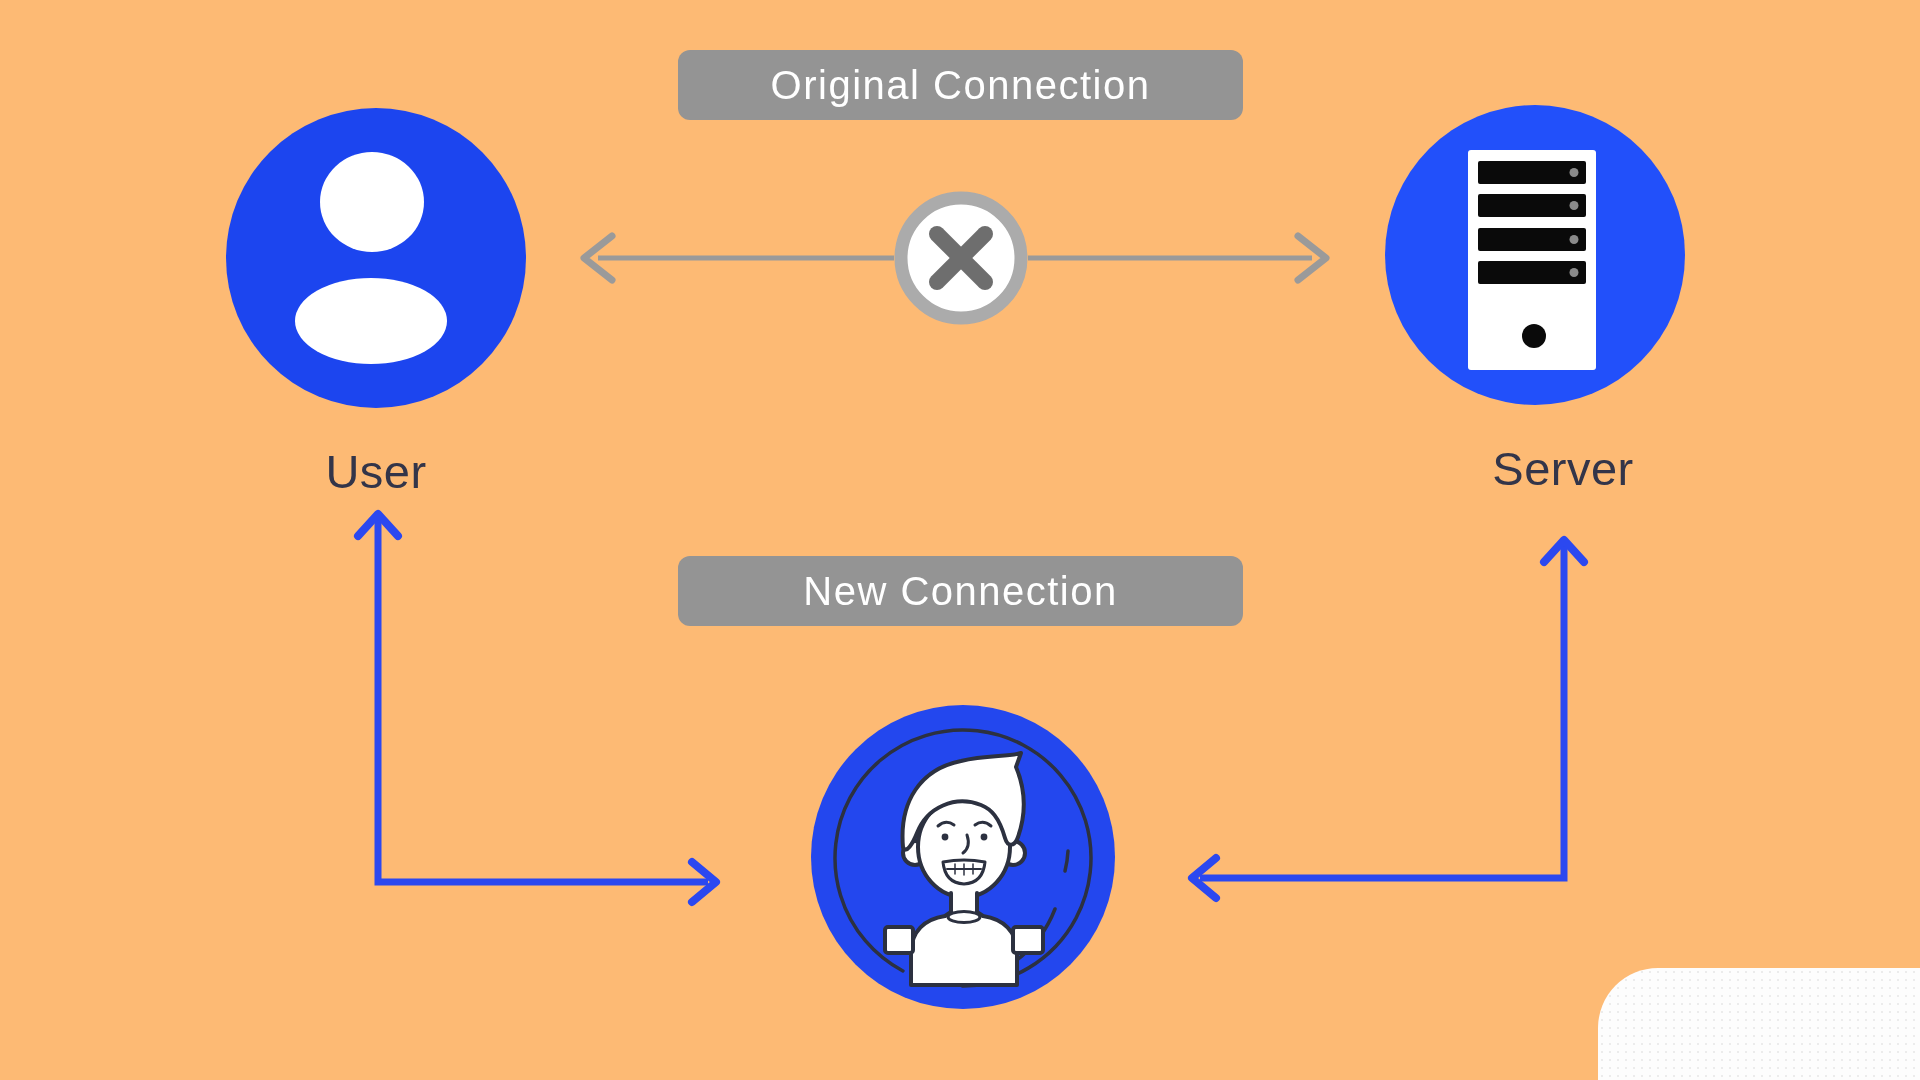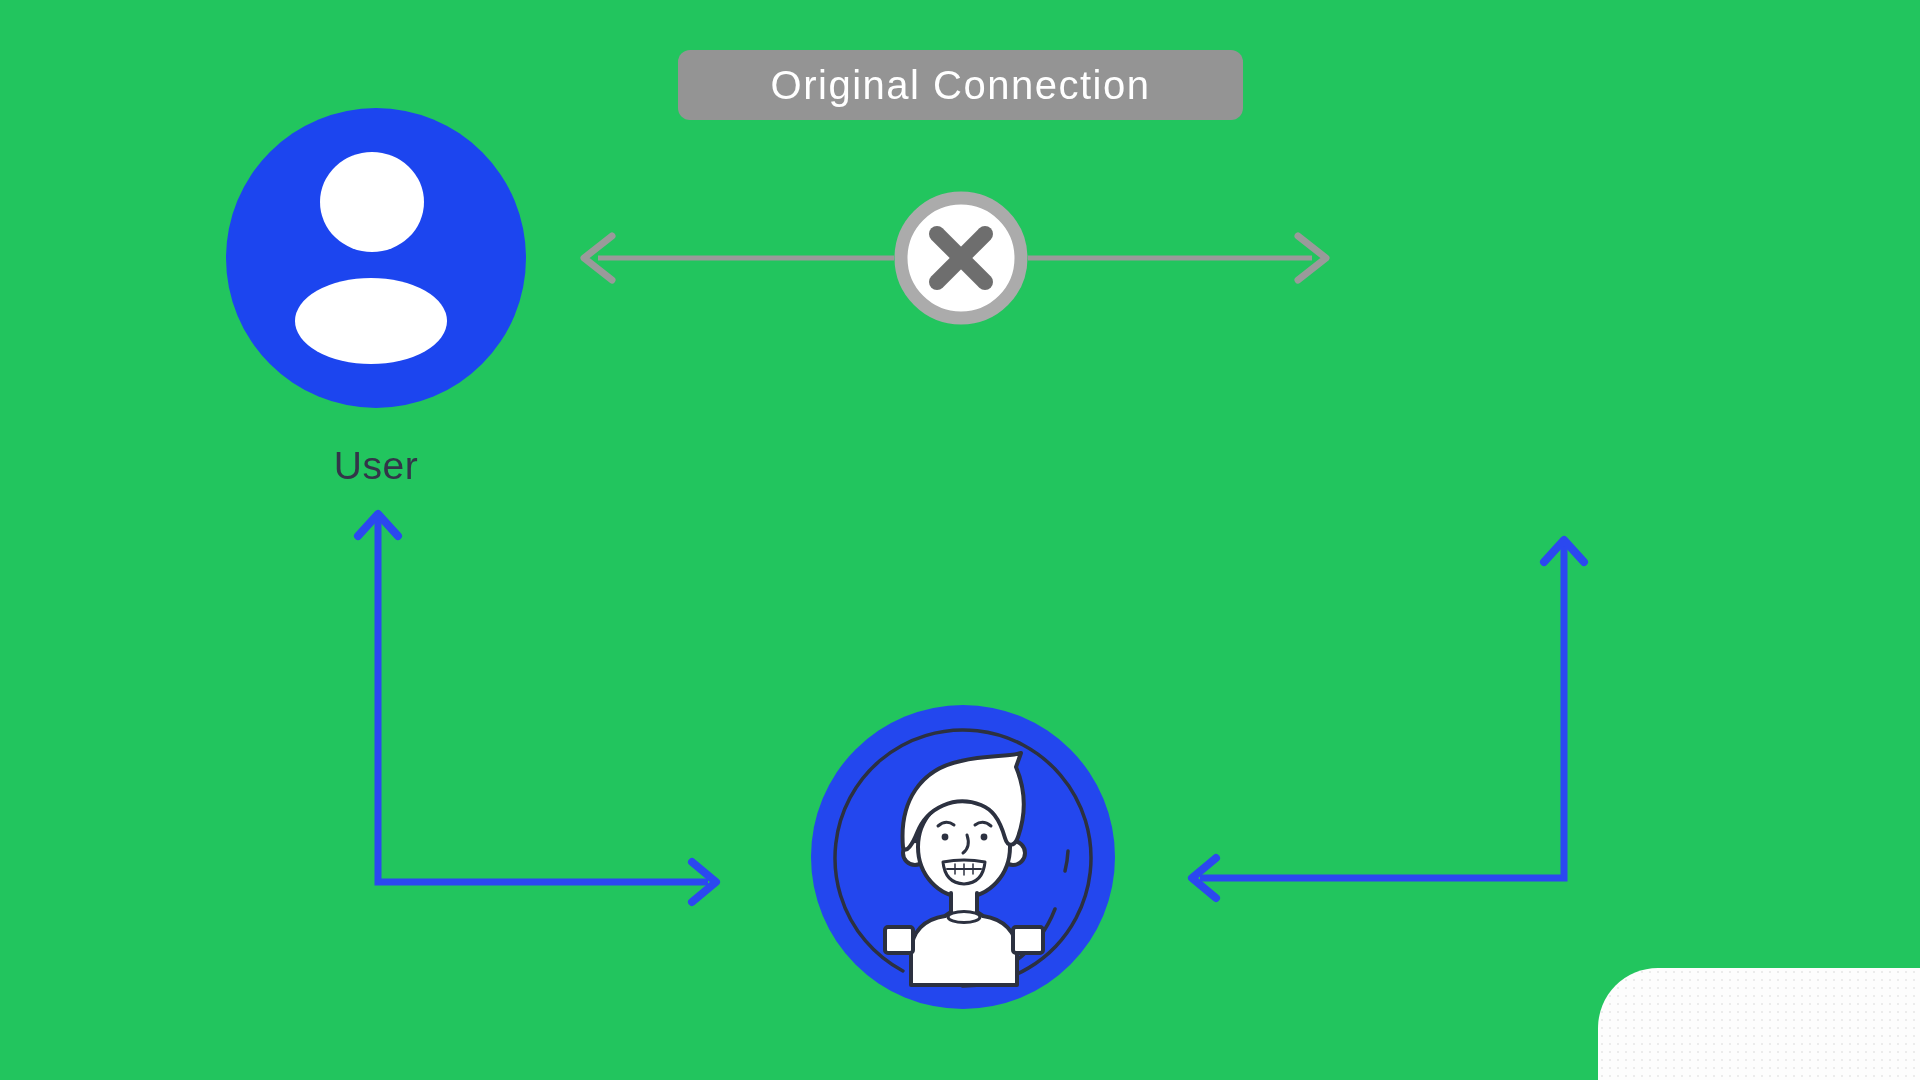--- a/index.html
+++ b/index.html
@@ -1,21 +1,21 @@
 <!DOCTYPE html>
 <html style="--user-blue: #1c45ef; --server-blue: #2250fa; --mitm-blue: #2347ee; --arrow-blue: #2b48f0; --line-gray: #9a9a9a; --ring-gray: #ababab; --cross-gray: #6e6e6e; --badge-gray: #949494; --label-navy: #333549; --sketch-navy: #2c3140; --patch-dot: #ececec;"><head>
 <meta charset="utf-8">
 <title>Man in the Middle Diagram</title>
 <style>
   html,body{margin:0;padding:0;}
   body{
     width:1920px;height:1080px;overflow:hidden;background:#ffffff;
     font-family:"Liberation Sans","DejaVu Sans",sans-serif;
   }
-  .canvas{position:relative;width:1920px;height:1080px;background:#22c55e;}
+  .canvas{position:relative;width:1920px;height:1080px;background:#fdba74;}
 
   
   .connector-layer{position:absolute;left:0;top:0;width:1920px;height:1080px;pointer-events:none;}
   .gray-line{stroke:var(--line-gray);stroke-width:5;fill:none;}
   .gray-chevron{stroke:var(--line-gray);stroke-width:7;fill:none;stroke-linecap:round;stroke-linejoin:round;}
   .blue-line{stroke:var(--arrow-blue);stroke-width:7;fill:none;stroke-linejoin:miter;}
   .blue-chevron{stroke:var(--arrow-blue);stroke-width:8;fill:none;stroke-linecap:round;stroke-linejoin:round;}
   .x-ring{fill:#ffffff;stroke:var(--ring-gray);stroke-width:13;}
   .x-cross{stroke:var(--cross-gray);stroke-width:16;stroke-linecap:round;}
 
@@ -29,21 +29,21 @@
   .badge-mid{top:556px;}
 
   
   .node{position:absolute;}
   .node-user{left:226px;top:108px;width:300px;}
   .node-server{left:1385px;top:105px;width:300px;}
   .node-mitm{left:811px;top:705px;width:304px;}
   .node svg{display:block;}
   .node-label{
     position:absolute;left:50%;transform:translateX(-50%);
-    white-space:nowrap;color:var(--label-navy);font-size:39px;letter-spacing:0.5px;
+    white-space:nowrap;color:var(--label-navy);font-size:47px;letter-spacing:0.5px;
   }
   .node-user .node-label{top:336px;}
   .node-server .node-label{top:336px;margin-left:28px;}
   .node-mitm .node-label{top:318px;}
 
   
   .sk{stroke:var(--sketch-navy);fill:none;stroke-linecap:round;stroke-linejoin:round;}
   .sk-fill{stroke:var(--sketch-navy);fill:#ffffff;stroke-linecap:round;stroke-linejoin:round;}
 
   
@@ -57,20 +57,23 @@
 </style>
 </head>
 <body>
 
 <div class="canvas" aria-label="Man in the Middle attack diagram">
 
   <div class="badge badge-top">
     <span>Original Connection</span>
   </div>
 
+  <div class="badge badge-mid">
+    <span>New Connection</span>
+  </div>
 
   <svg class="connector-layer" viewBox="0 0 1920 1080">
 
     <g>
       <line class="gray-line" x1="598" y1="258" x2="894" y2="258"></line>
       <polyline class="gray-chevron" points="612,236 584,258 612,280"></polyline>
       <line class="gray-line" x1="1028" y1="258" x2="1312" y2="258"></line>
       <polyline class="gray-chevron" points="1298,236 1326,258 1298,280"></polyline>
     </g>
 
@@ -95,20 +98,40 @@
 
   <div class="node node-user">
     <svg width="300" height="300" viewBox="0 0 300 300">
       <circle cx="150" cy="150" r="150" style="fill:var(--user-blue)"></circle>
       <ellipse cx="146" cy="94" rx="52" ry="50" fill="#ffffff"></ellipse>
       <ellipse cx="145" cy="213" rx="76" ry="43" fill="#ffffff"></ellipse>
     </svg>
     <div class="node-label">User</div>
   </div>
 
+  <div class="node node-server">
+    <svg width="300" height="300" viewBox="0 0 300 300">
+      <circle cx="150" cy="150" r="150" style="fill:var(--server-blue)"></circle>
+      <rect x="83" y="45" width="128" height="220" rx="3" fill="#ffffff"></rect>
+      <g fill="#0a0a0a">
+        <rect x="93" y="56" width="108" height="23" rx="2"></rect>
+        <rect x="93" y="89" width="108" height="23" rx="2"></rect>
+        <rect x="93" y="123" width="108" height="23" rx="2"></rect>
+        <rect x="93" y="156" width="108" height="23" rx="2"></rect>
+      </g>
+      <g fill="#8a8a8a">
+        <circle cx="189" cy="67.5" r="4.5"></circle>
+        <circle cx="189" cy="100.5" r="4.5"></circle>
+        <circle cx="189" cy="134.5" r="4.5"></circle>
+        <circle cx="189" cy="167.5" r="4.5"></circle>
+      </g>
+      <circle cx="149" cy="231" r="12" fill="#0a0a0a"></circle>
+    </svg>
+    <div class="node-label">Server</div>
+  </div>
 
   <div class="node node-mitm">
     <svg width="304" height="304" viewBox="0 0 304 304">
       <defs>
         <clipPath id="mitmClip">
             <circle cx="152" cy="152" r="150"></circle>
           </clipPath>
       </defs>
       <circle cx="152" cy="152" r="152" style="fill:var(--mitm-blue)"></circle>
       <g clip-path="url(#mitmClip)">

